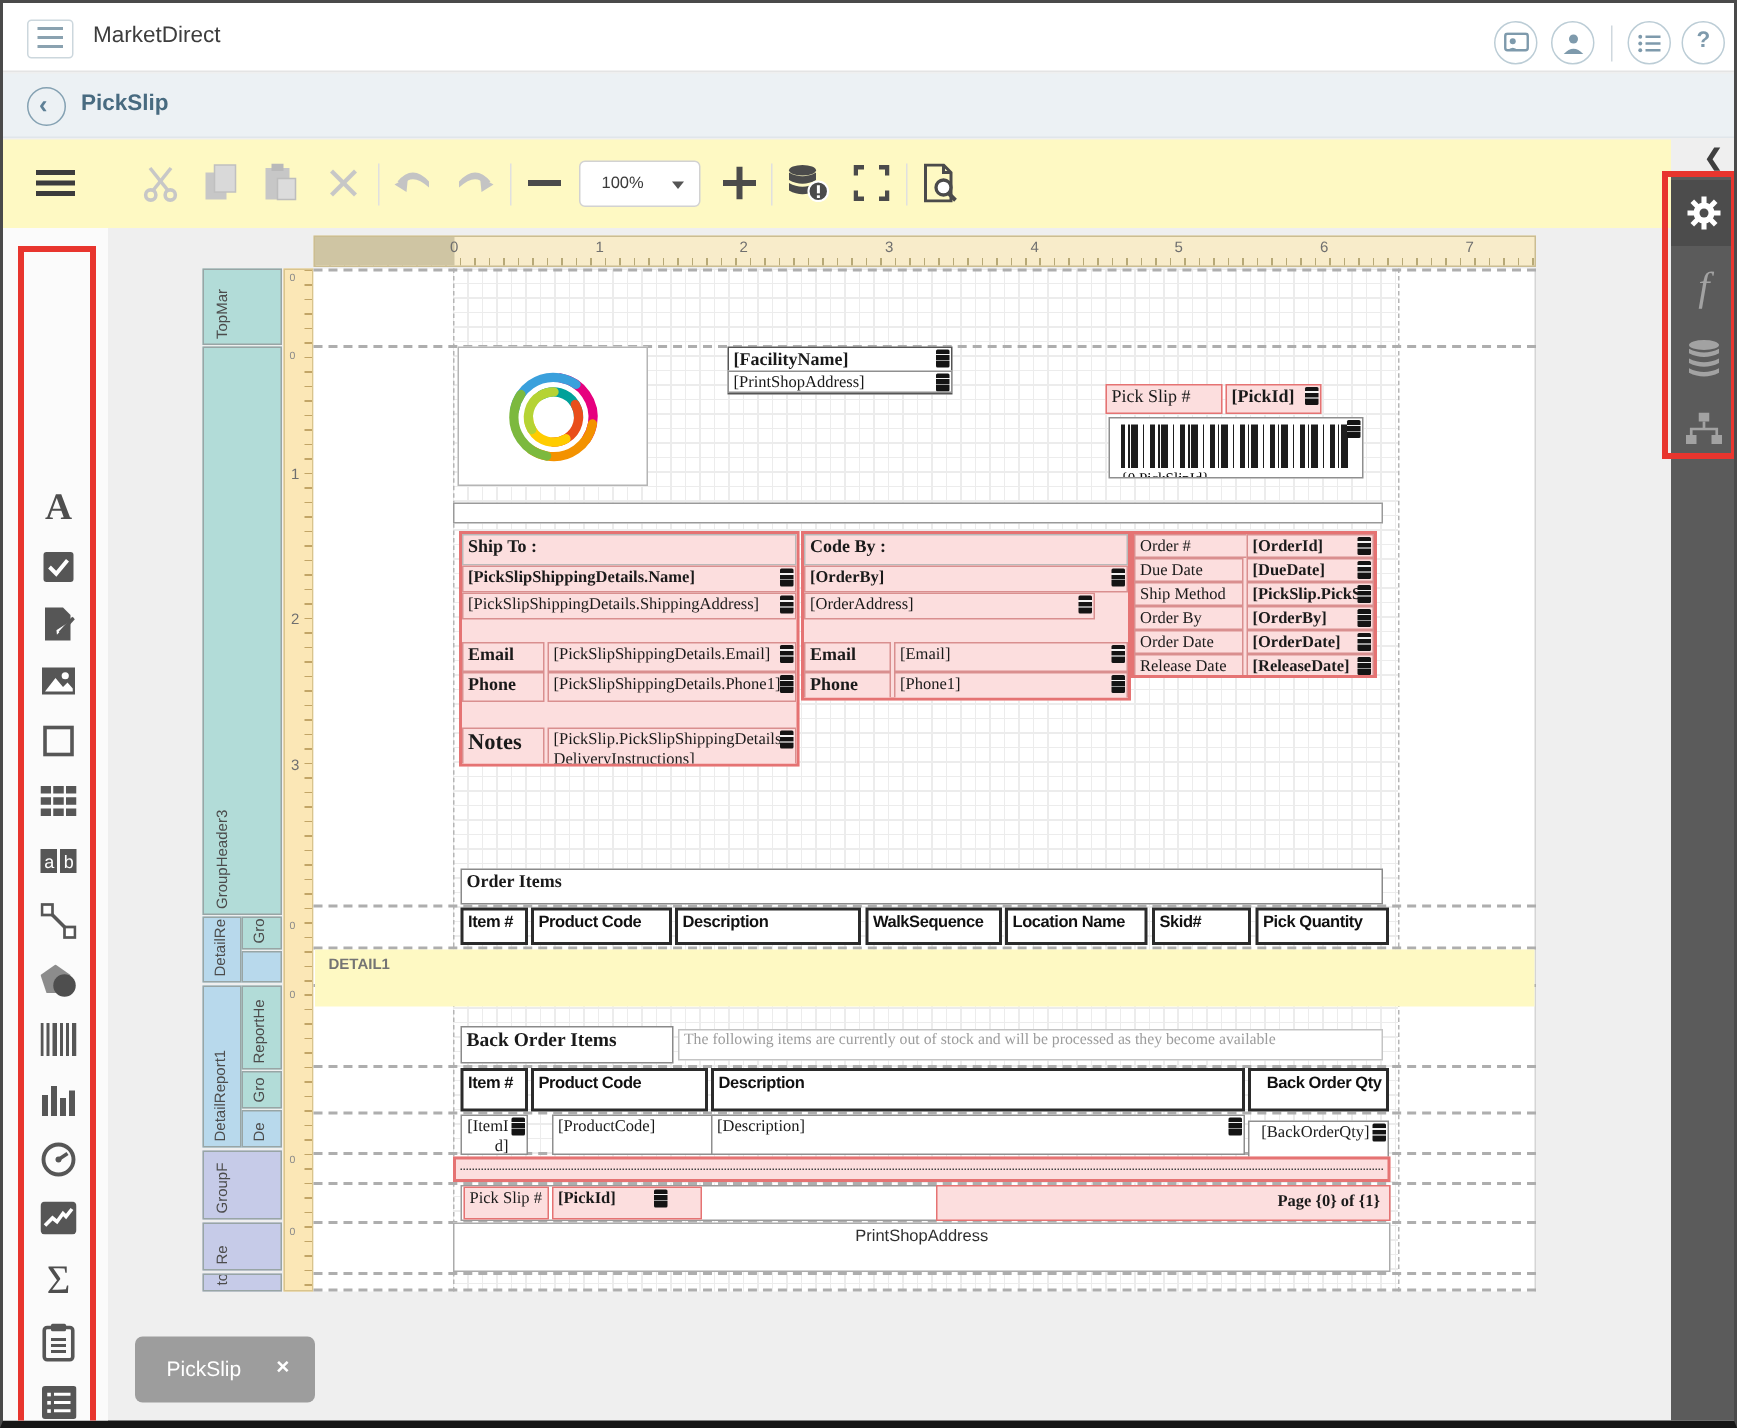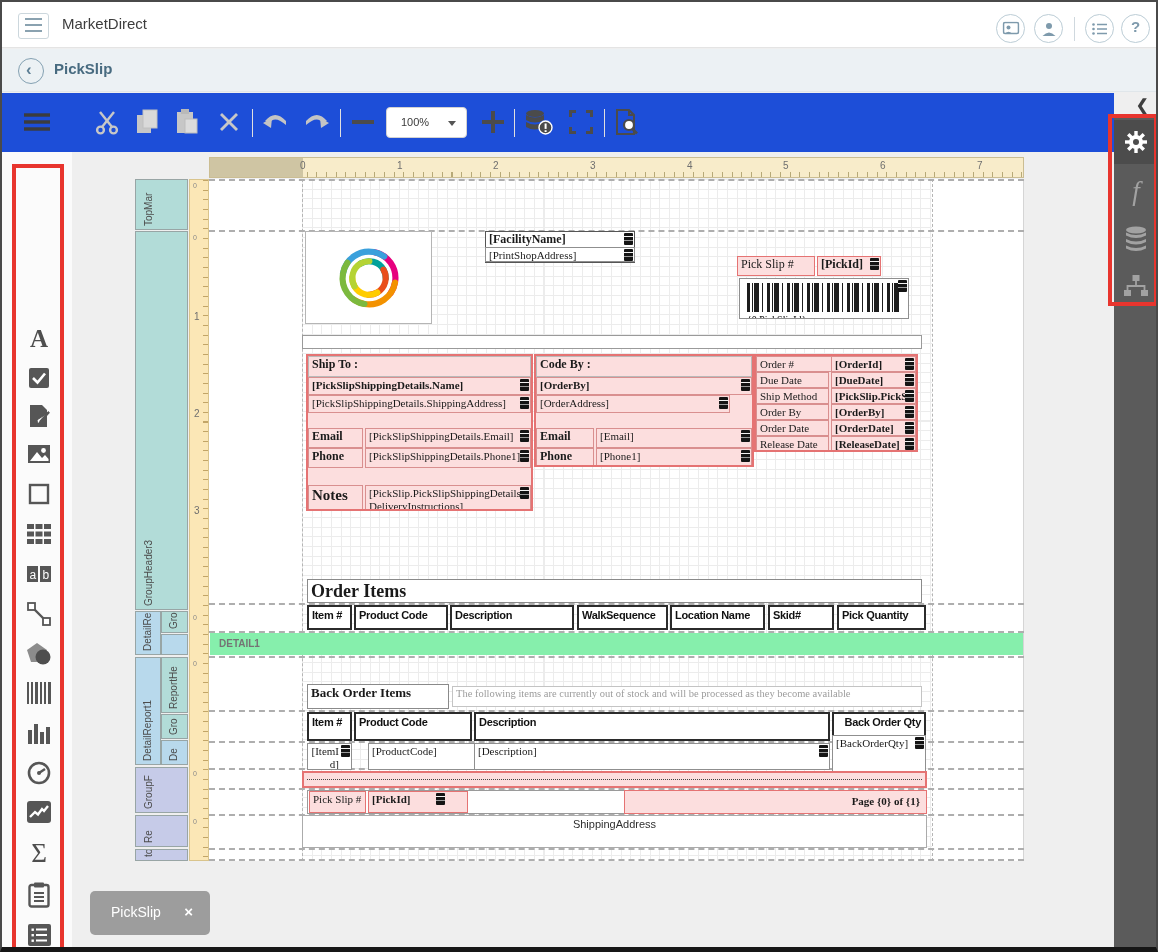--- a/index.html
+++ b/index.html
@@ -17,21 +17,21 @@
   .circ svg { position:absolute; left:50%; top:50%; transform:translate(-50%,-50%); }
   #hdr .vdiv { position:absolute; top:15px; width:1px; height:24px; background:#cfd8de; }
 
   
   #crumb { position:absolute; left:0; top:47px; width:1154px; height:43px; background:#ecf1f4; border-bottom:1px solid #e0e6ea; }
   #backbtn { position:absolute; left:16px; top:9px; width:26px; height:26px; border:1.6px solid #84a1b2; border-radius:50%; background:transparent; }
   #backbtn span { position:absolute; left:7px; top:1px; font-size:17px; color:#5e8096; font-weight:bold; }
   #crumb .lbl { position:absolute; left:52px; top:11px; font-size:15px; font-weight:bold; color:#486b80; }
 
   
-  #tbar { position:absolute; left:0; top:91px; width:1112px; height:59px; background:#1d4ed8; }
+  #tbar { position:absolute; left:0; top:91px; width:1112px; height:59px; background:#fef9c3; }
   #tbar .vdiv { position:absolute; top:16px; width:1px; height:28px; background:#e0e0e0; }
   .tico { position:absolute; top:12px; width:34px; height:34px; display:flex; align-items:center; justify-content:center; }
   #zoomsel { position:absolute; left:384px; top:14px; width:81px; height:31px; border:1px solid #d2d2d2; border-radius:4px; background:#fff;
              font-size:11px; color:#3a3a3a; line-height:29px; padding-left:14px; }
   #zoomsel .car { position:absolute; right:10px; top:13px; width:0; height:0; border-left:4px solid transparent; border-right:4px solid transparent; border-top:5px solid #555; }
 
   
   #toolbox { position:absolute; left:0; top:150px; width:70px; height:802px; background:#fbfbfb; }
   .tbx { position:absolute; left:24px; width:26px; height:26px; display:flex; align-items:center; justify-content:center; color:#565656; }
 
@@ -69,21 +69,21 @@
   .cell { position:absolute; font-family:"Liberation Serif",serif; font-size:11px; color:#1a1a1a;
           background:#fff; border:1px solid #8f8f8f; overflow:hidden; padding:1px 3px; line-height:1.15; }
   .pinkc { background:#fcdede; border-color:#d98f8f; }
   .pinkarea { position:absolute; background:#fcdede; border:2px solid #e57373; overflow:hidden; }
   .b { font-weight:bold; }
   .bico { position:absolute; top:1px; right:1px; width:9px; height:12px; border-radius:1px;
           background:linear-gradient(#141414 0 3px,#f2f2f2 3px 4px,#141414 4px 7px,#9a9a9a 7px 8px,#141414 8px 12px); }
   .hcell { position:absolute; font-family:"Liberation Sans",sans-serif; font-size:11px; font-weight:bold; letter-spacing:-0.3px;
            color:#111; background:#fff; border:2px solid #2b2b2b; overflow:hidden; padding:2px 3px; }
   .bars { background:repeating-linear-gradient(90deg,#1d1d1d 0 3px,#fff 3px 5px,#1d1d1d 5px 6px,#fff 6px 7px,#1d1d1d 7px 12px,#fff 12px 15px,#1d1d1d 15px 16px,#fff 16px 20px); }
-  #detailbar { position:absolute; left:1px; top:454px; width:813px; height:22px; background:#86efac; font-size:10px; font-weight:bold; color:#747474; line-height:22px; padding-left:9px; }
+  #detailbar { position:absolute; left:1px; top:454px; width:813px; height:38px; background:#fef9c3; font-size:10px; font-weight:bold; color:#747474; line-height:22px; padding-left:9px; }
 
   
   #doctab { position:absolute; left:88px; top:889px; width:120px; height:44px; background:#9d9d9d; border-radius:5px; color:#fff; }
   #doctab .t { position:absolute; left:21px; top:13px; font-size:14px; }
   #doctab .x { position:absolute; right:17px; top:12px; font-size:15px; font-weight:bold; }
 </style>
 </head>
 <body>
 
 <div id="win">
@@ -570,21 +570,21 @@
       <div class="cell pinkc" style="left:0;top:32px;width:73px;height:16px">Ship Method</div>
       <div class="cell pinkc b" style="left:75px;top:32px;width:85px;height:16px;word-break:break-all"><span>[PickSlip.PickSlipShippingDetails.ShipMethod]</span><span class="bico"></span></div>
       <div class="cell pinkc" style="left:0;top:48px;width:73px;height:16px">Order By</div>
       <div class="cell pinkc b" style="left:75px;top:48px;width:85px;height:16px"><span>[OrderBy]</span><span class="bico"></span></div>
       <div class="cell pinkc" style="left:0;top:64px;width:73px;height:16px">Order Date</div>
       <div class="cell pinkc b" style="left:75px;top:64px;width:85px;height:16px"><span>[OrderDate]</span><span class="bico"></span></div>
       <div class="cell pinkc" style="left:0;top:80px;width:73px;height:16px">Release Date</div>
       <div class="cell pinkc b" style="left:75px;top:80px;width:85px;height:16px"><span>[ReleaseDate]</span><span class="bico"></span></div>
     </div>
 
-    <div class="cell" style="left:98px;top:400px;width:615px;height:24px;font-size:18px;font-weight:bold;border-color:#8a8a8a">Order Items</div>
+    <div class="cell" style="left:98px;top:400px;width:615px;height:24px;font-size:12px;font-weight:bold;border-color:#8a8a8a">Order Items</div>
     <div class="hcell" style="left:98px;top:426px;width:45px;height:25px">Item #</div>
     <div class="hcell" style="left:145px;top:426px;width:94px;height:25px">Product Code</div>
     <div class="hcell" style="left:241px;top:426px;width:124px;height:25px">Description</div>
     <div class="hcell" style="left:368px;top:426px;width:91px;height:25px">WalkSequence</div>
     <div class="hcell" style="left:461px;top:426px;width:95px;height:25px">Location Name</div>
     <div class="hcell" style="left:559px;top:426px;width:66px;height:25px">Skid#</div>
     <div class="hcell" style="left:628px;top:426px;width:89px;height:25px">Pick Quantity</div>
 
     <div id="detailbar">DETAIL1</div>
 
@@ -596,36 +596,36 @@
     <div class="hcell" style="left:623px;top:533px;width:94px;height:29px;text-align:right;line-height:1.1">Back Order Qty</div>
     <div class="cell" style="left:98px;top:564px;width:45px;height:27px;word-break:break-all;text-align:right;padding-right:12px">
       <span>[ItemId]</span><span class="bico"></span>
     </div>
     <div class="cell" style="left:159px;top:564px;width:118px;height:27px">
       <span>[ProductCode]</span><span class="bico"></span>
     </div>
     <div class="cell" style="left:265px;top:564px;width:356px;height:27px">
       <span>[Description]</span><span class="bico"></span>
     </div>
-    <div class="cell" style="left:623px;top:556px;width:94px;height:40px;text-align:left;word-break:break-all;padding-right:12px">
+    <div class="cell" style="left:623px;top:568px;width:94px;height:40px;text-align:right;word-break:break-all;padding-right:12px">
       <span>[BackOrderQty]</span><span class="bico"></span>
     </div>
 
     <div class="pinkarea" style="left:93px;top:592px;width:625px;height:17px">
       <div style="position:absolute;left:3px;right:3px;top:6px;border-top:1px dotted #444"></div>
     </div>
     <div class="abs" style="left:98px;top:611px;width:620px;height:24px;background:#fff;border:1px solid #9a9a9a"></div>
     <div class="cell pinkc" style="left:100px;top:612px;width:57px;height:22px;border:1px solid #e57373">Pick Slip #</div>
     <div class="cell pinkc b" style="left:159px;top:612px;width:100px;height:22px;border:1px solid #e57373">
       <span>[PickId]</span><span class="bico" style="right:22px"></span>
     </div>
     <div class="cell pinkc b" style="left:415px;top:611px;width:303px;height:24px;border:1px solid #e57373;text-align:right;padding-top:4px;padding-right:6px">Page {0} of {1}</div>
 
     <div class="abs" style="left:93px;top:636px;width:625px;height:33px;background:#fff;border:1px solid #ababab">
-      <div style="text-align:center;font-size:11px;color:#2f2f2f;padding-top:2px;font-family:'Liberation Sans',sans-serif">ShippingAddress</div>
+      <div style="text-align:center;font-size:11px;color:#2f2f2f;padding-top:2px;font-family:'Liberation Sans',sans-serif">PrintShopAddress</div>
     </div>
   </div>
 
   <div class="redbox" style="left:10px;top:162px;width:52px;height:790px"></div>
   <div class="redbox" style="left:1106px;top:112px;width:50px;height:192px"></div>
 
   <div id="doctab">
     <span class="t">PickSlip</span>
     <span class="x">×</span>
   </div>

